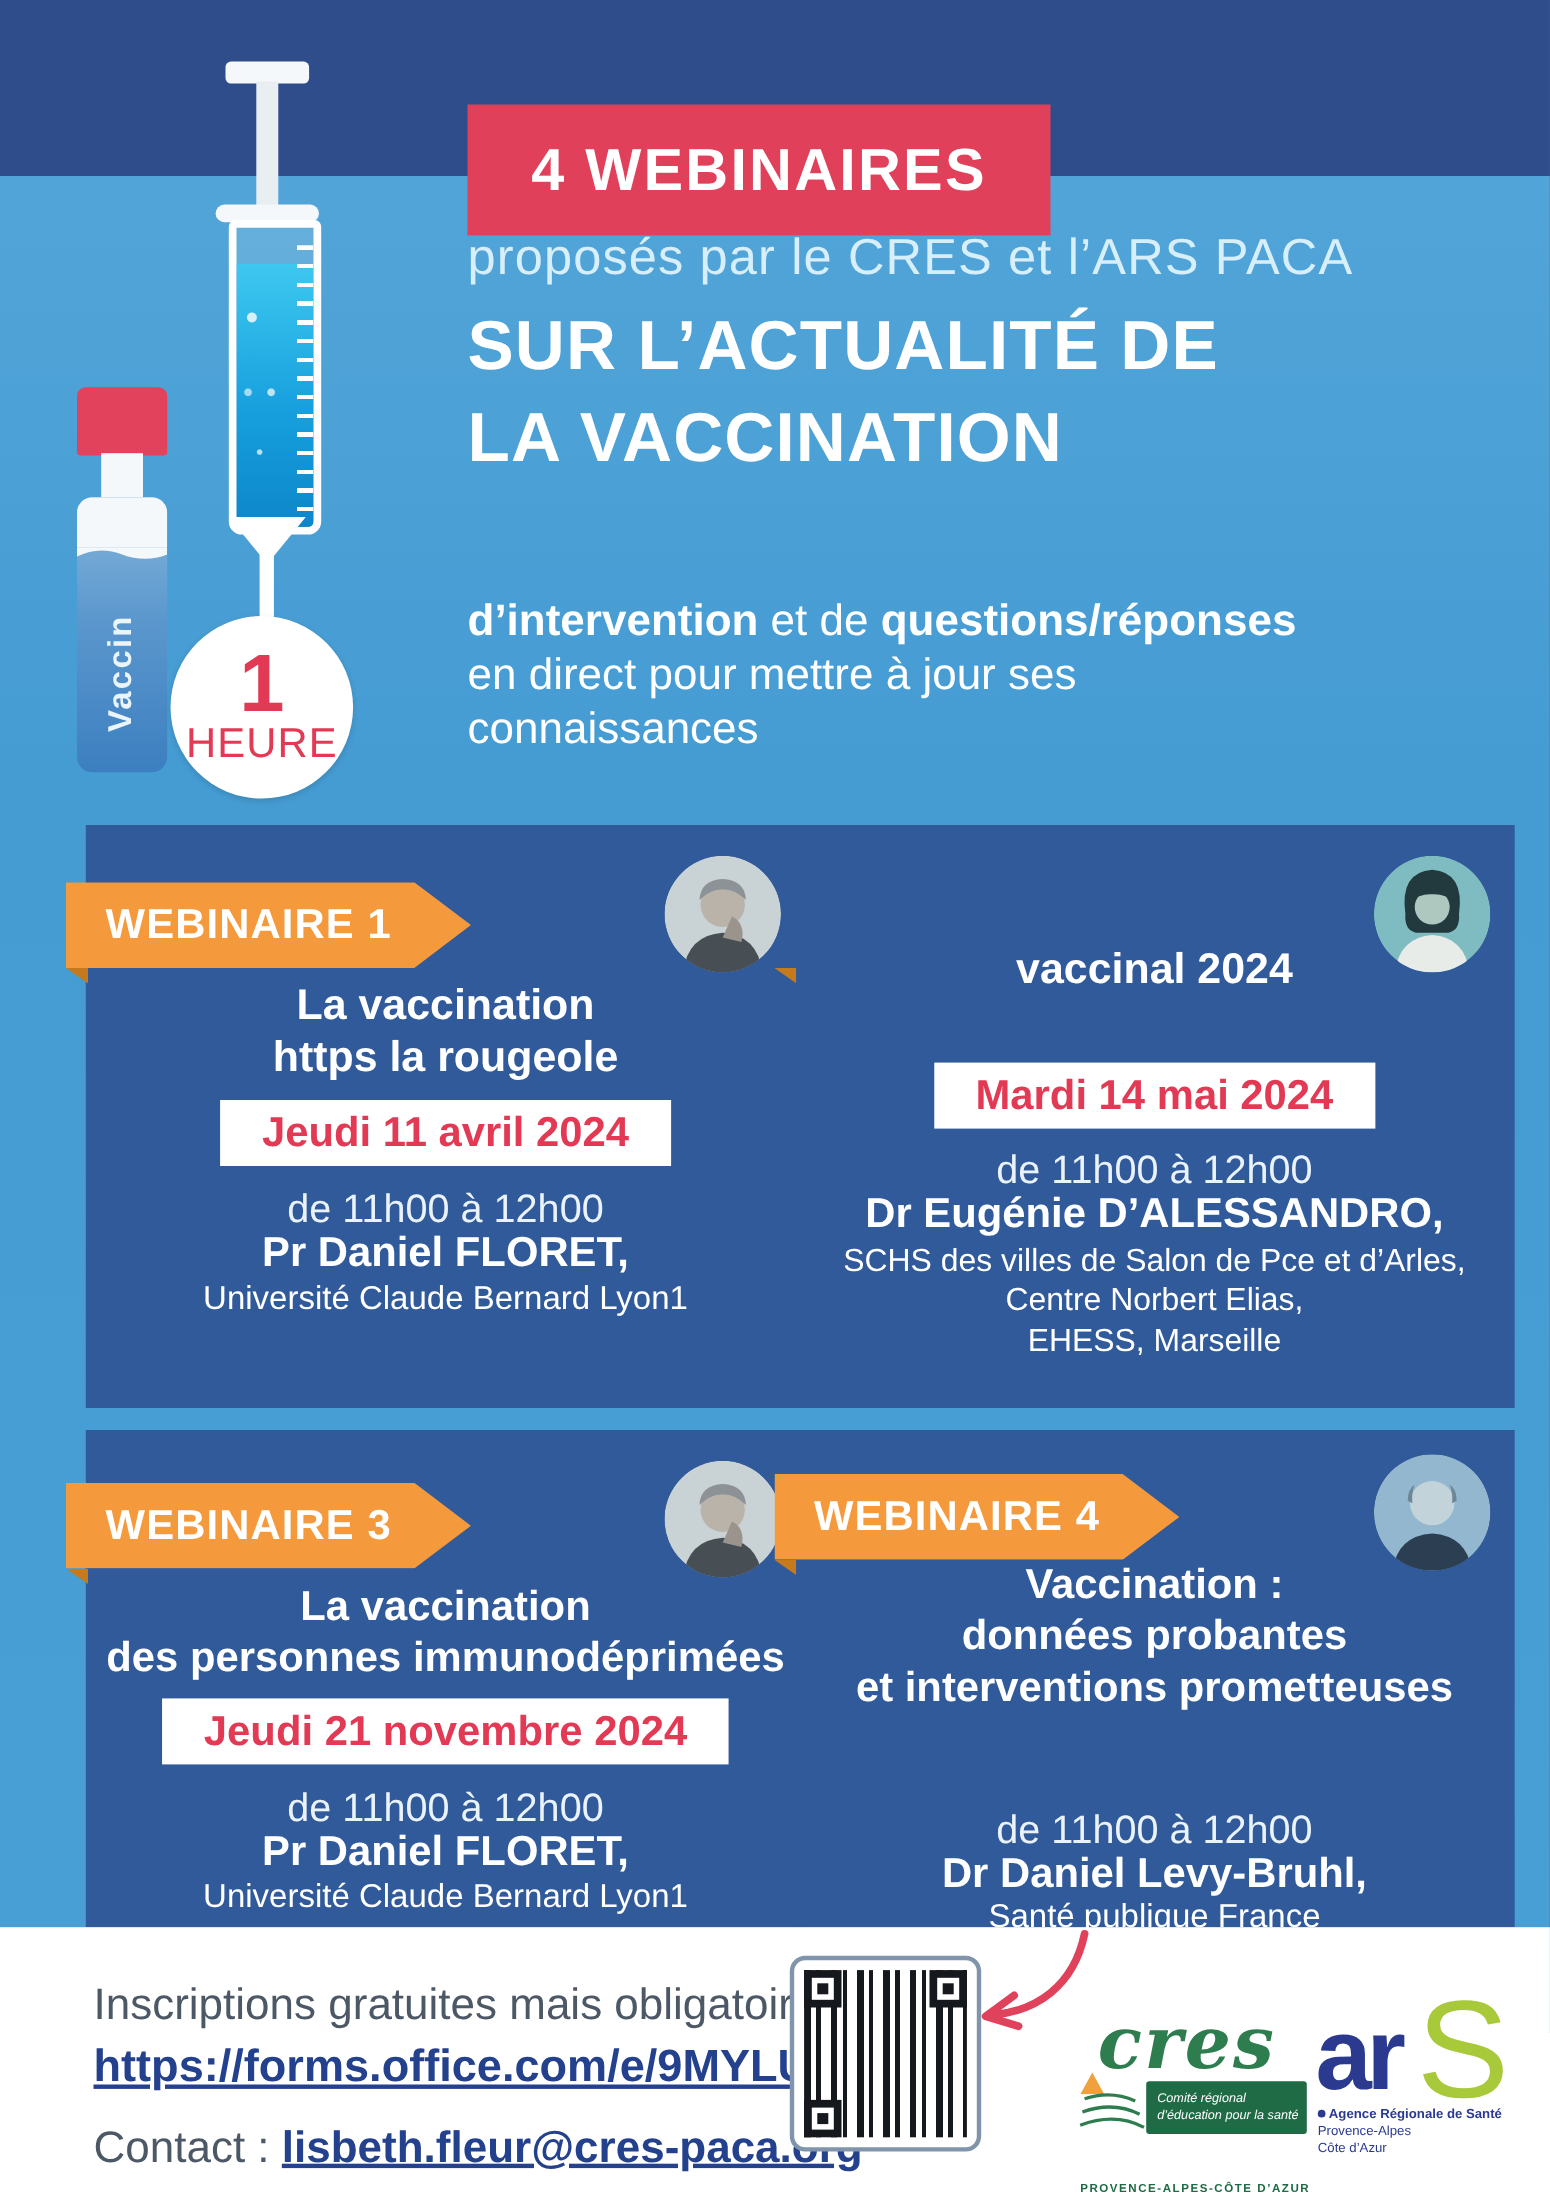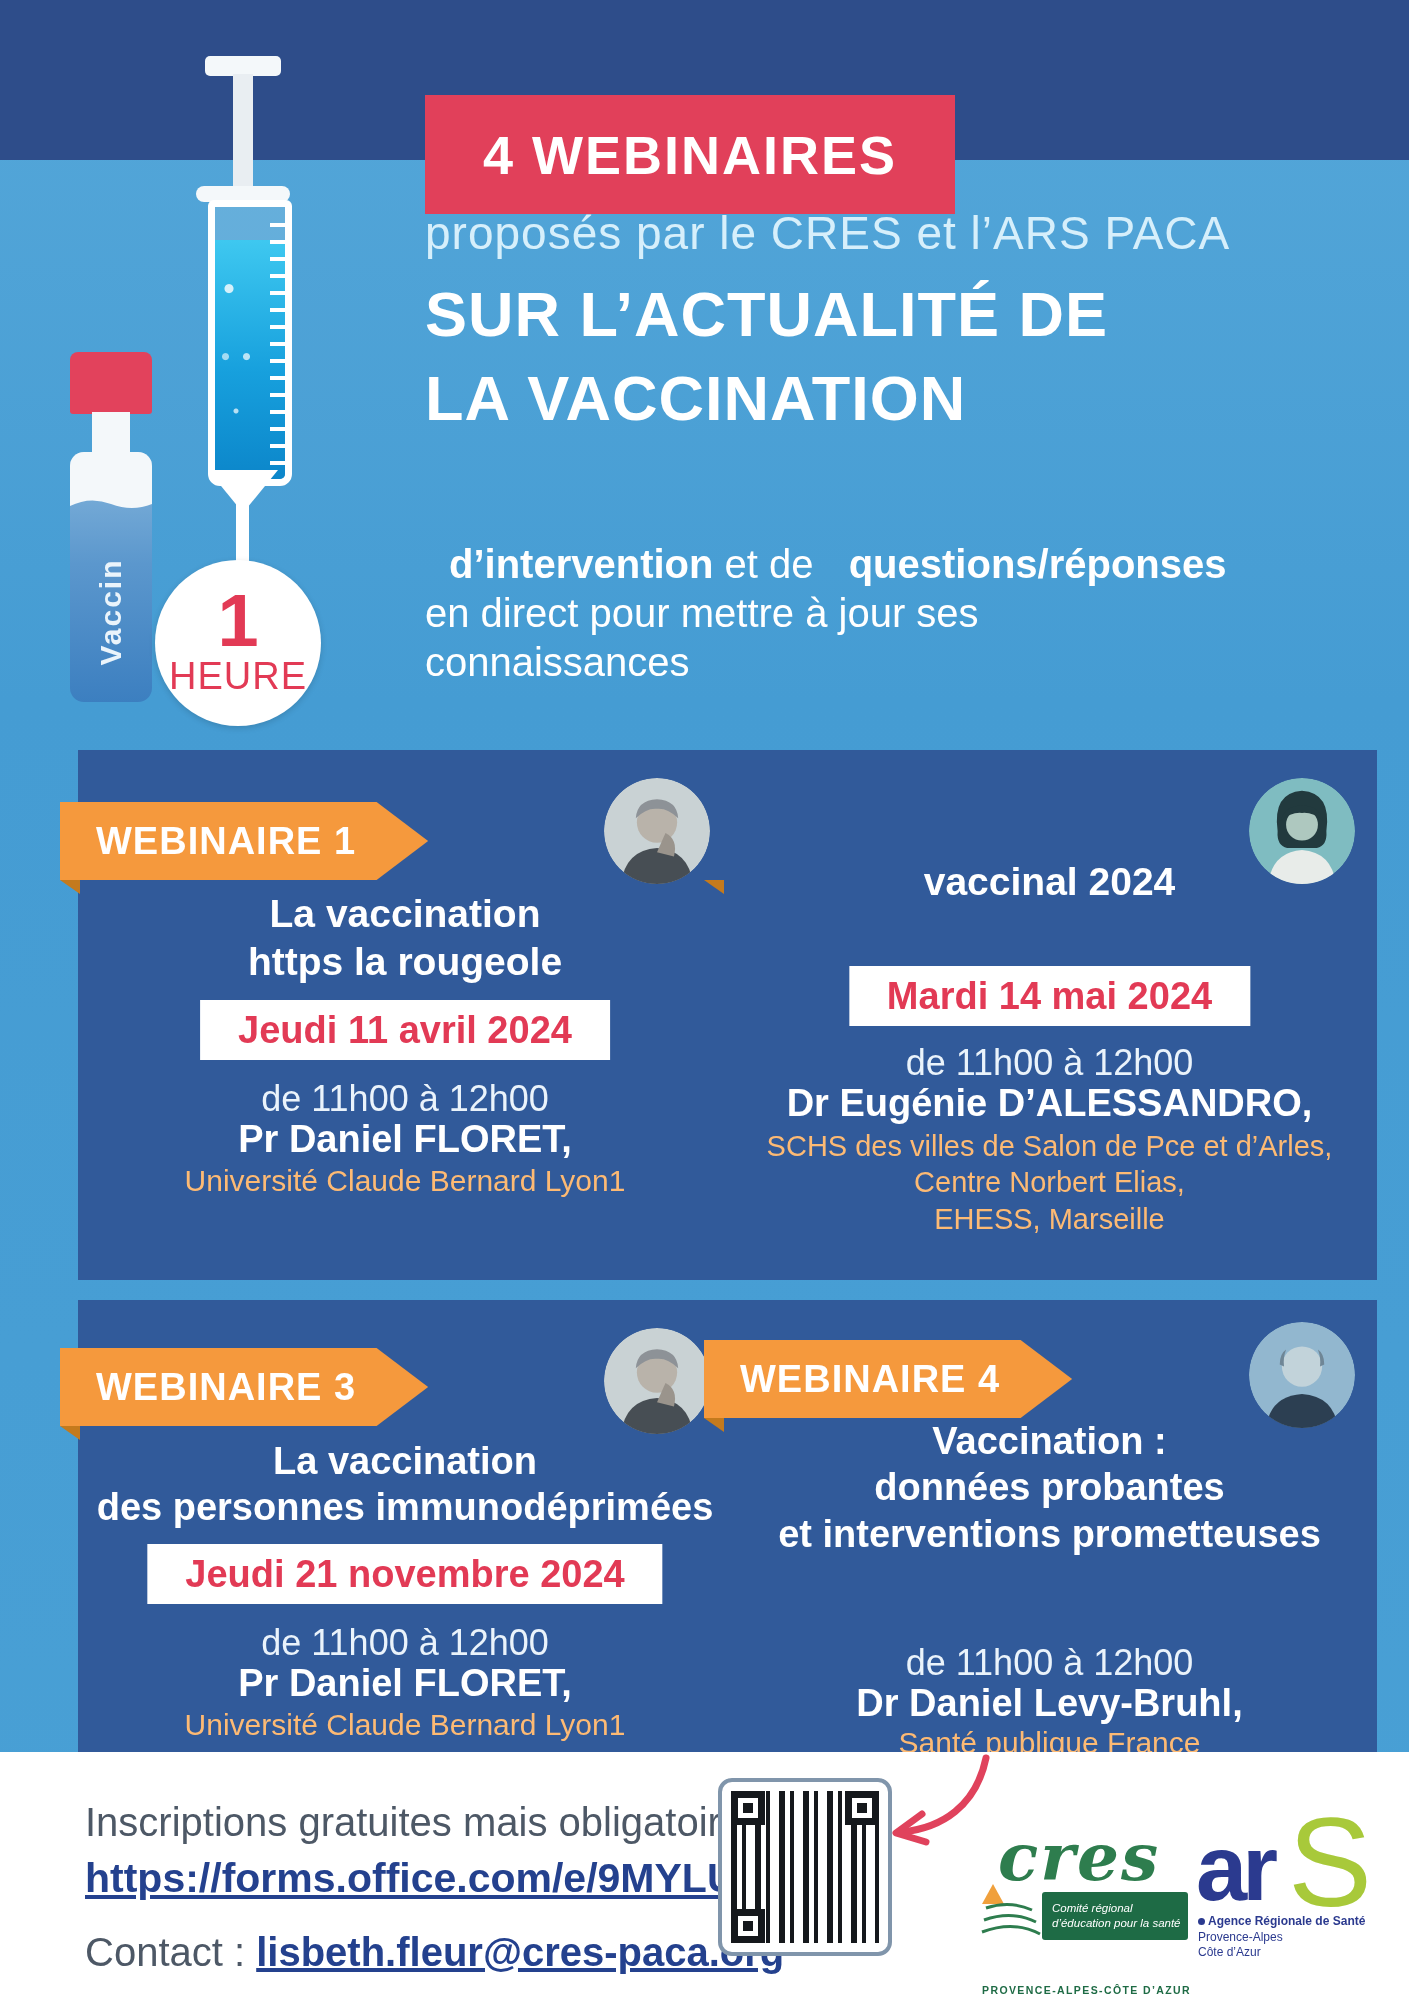--- a/index.html
+++ b/index.html
@@ -10,21 +10,21 @@
   }
   .band-dark{position:absolute;left:0;top:0;width:1409px;height:160px;background:#2e4d8a;}
   .band-footer{position:absolute;left:0;top:1752px;width:1409px;height:248px;background:#ffffff;}
 
   
   .red-badge{position:absolute;left:425px;top:95px;width:530px;height:119px;background:#e1405a;
     display:flex;align-items:center;justify-content:center;color:#fff;font-size:54px;font-weight:800;letter-spacing:2px;}
   .subtitle{position:absolute;left:425px;top:206px;color:#d6effb;font-size:46px;font-weight:300;letter-spacing:1px;}
   .big-title{position:absolute;left:425px;color:#fff;font-size:63px;font-weight:800;letter-spacing:1px;white-space:nowrap;}
   .desc{position:absolute;left:425px;top:540px;color:#fff;font-size:40px;line-height:1.22;font-weight:300;}
-  .desc b{font-weight:700;margin-left:24px;}
+  .desc b{font-weight:700;}
 
   
   .syr-cap{position:absolute;left:205px;top:56px;width:76px;height:20px;background:#f4f8fa;border-radius:5px;}
   .syr-rod{position:absolute;left:233px;top:74px;width:20px;height:116px;background:#e9eef2;}
   .syr-flange{position:absolute;left:196px;top:186px;width:94px;height:16px;background:#f4f8fa;border-radius:8px;}
   .syr-barrel{position:absolute;left:208px;top:200px;width:70px;height:272px;border:7px solid #fff;
     border-radius:6px 6px 12px 12px;background:rgba(255,255,255,.12);overflow:hidden;}
   .syr-liquid{position:absolute;left:0;right:0;bottom:0;top:12%;
     background:linear-gradient(180deg,#3ec8f0 0%,#17a0dd 55%,#0c86ca 100%);}
   .syr-bubbles{position:absolute;inset:0;
@@ -64,21 +64,21 @@
     clip-path:polygon(0 0,100% 0,100% 100%);}
   .avatar{position:absolute;right:22px;top:28px;width:106px;height:106px;border-radius:50%;overflow:hidden;}
   .card-title{position:absolute;left:0;width:100%;text-align:center;color:#fff;font-weight:800;
     font-size:39px;line-height:1.22;margin:0;}
   .card-title span{display:block;}
   .date-badge{position:absolute;left:50%;transform:translateX(-50%);height:60px;background:#fff;
     display:inline-flex;align-items:center;justify-content:center;padding:0 38px;
     color:#e23a55;font-size:38px;font-weight:800;white-space:nowrap;}
   .time{position:absolute;left:0;width:100%;text-align:center;color:#eaf3fb;font-size:36px;font-weight:300;}
   .speaker{position:absolute;left:0;width:100%;text-align:center;color:#fff;font-size:38px;font-weight:700;}
-  .affil{position:absolute;left:0;width:100%;text-align:center;color:#fdba74;font-size:30px;font-weight:300;line-height:1.25;}
+  .affil{position:absolute;left:0;width:100%;text-align:center;color:#ffffff;font-size:30px;font-weight:300;line-height:1.25;}
   .affil span{display:block;}
 
   
   .reg-label{position:absolute;left:85px;top:1800px;color:#4d5866;font-size:40px;}
   .reg-link{position:absolute;left:85px;top:1855px;color:#24418e;font-size:41px;font-weight:700;text-decoration:underline;}
   .contact-line{position:absolute;left:85px;top:1930px;font-size:40px;color:#4d5866;}
   .contact-line a{color:#24418e;font-weight:700;text-decoration:underline;}
 
   .qr-box{position:absolute;left:718px;top:1778px;width:148px;height:152px;background:#fff;
     border:4px solid #8095ab;border-radius:14px;padding:9px;}

